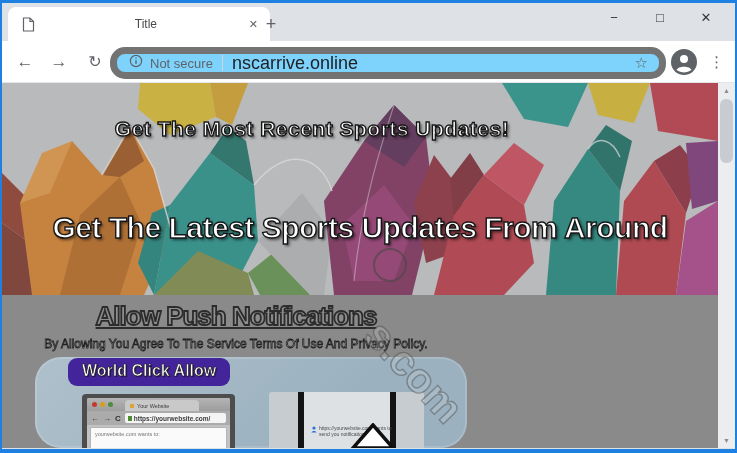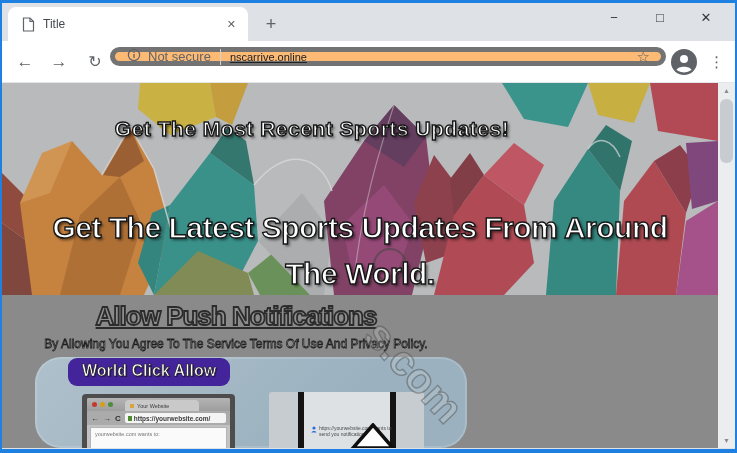--- a/index.html
+++ b/index.html
@@ -3,41 +3,41 @@
 <meta charset="utf-8">
 <style>
   * { margin:0; padding:0; box-sizing:border-box; }
   html,body { width:737px; height:453px; font-family:"Liberation Sans", sans-serif; background:#fff; overflow:hidden; }
 
   .window { position:relative; width:737px; height:453px; background:#1e80e1; padding:3px 2px 4px 2px; }
   .chrome { position:relative; width:733px; height:446px; background:#dee1e6; overflow:hidden; }
 
   
   .tabbar { position:relative; width:100%; height:38px; background:#dee1e6; }
-  .tab { position:absolute; left:6px; top:4px; width:240px; height:34px; background:#fff;
-         border-radius:8px 8px 0 0; display:flex; align-items:center; }
+  .tab { position:absolute; left:6px; top:4px; width:262px; height:34px; background:#fff;
+         border-radius:8px 8px 0 0; display:flex; align-items:center;text-align:center; }
   .tab .favicon { margin-left:14px; width:13px; height:15px; flex:0 0 auto; }
   .tab .tab-title { margin-left:8px; font-size:12px; color:#45494d; flex:1 1 auto; white-space:nowrap; overflow:hidden; }
   .tab .tab-close { margin-right:12px; font-size:11px; color:#5f6368; cursor:pointer; }
   .newtab { position:absolute; left:256px; top:8px; width:26px; height:26px; text-align:center;
             line-height:26px; font-size:18px; color:#5f6368; }
   .wincontrols { position:absolute; right:6px; top:0; height:30px; display:flex; }
   .wincontrols span { width:46px; text-align:center; line-height:30px; font-size:13px; color:#33373b; }
 
   
   .toolbar { position:relative; width:100%; height:42px; background:#fff; border-bottom:1px solid #e3e5e8; }
   .navbtn { position:absolute; top:0; height:42px; width:30px; text-align:center; line-height:42px;
             font-size:17px; color:#5f6368; }
   .nav-back { left:8px; } .nav-fwd { left:42px; } .nav-reload { left:78px; font-size:16px; }
-  .omnibox { position:absolute; left:108px; top:6px; width:556px; height:19px; background:#fdba74;
-             border:5px solid #737373; border-radius:15px; display:flex; align-items:center; }
+  .omnibox { position:absolute; left:108px; top:6px; width:556px; height:32px; background:#7dd3fc;
+             border:7px solid #737373; border-radius:15px; display:flex; align-items:center; }
   .omni-info { margin-left:12px; flex:0 0 auto; }
   .omni-sec { margin-left:7px; font-size:13px; color:#5f6368; white-space:nowrap; }
   .omni-div { margin:0 9px; width:1px; height:16px; background:#cfd3d7; }
-  .omni-url { font-size:11px; color:#202124; flex:1 1 auto; white-space:nowrap;text-decoration:underline; }
+  .omni-url { font-size:18px; color:#202124; flex:1 1 auto; white-space:nowrap; }
   .omni-star { margin-right:11px; font-size:15px; color:#5f6368; }
   .avatar { position:absolute; left:669px; top:8px; }
   .kebab { position:absolute; left:707px; top:0; height:42px; line-height:42px; font-size:15px; color:#5f6368; letter-spacing:0; }
 
   
   .content { position:relative; width:733px; height:365px; background:#8a8a8a; overflow:hidden; }
   .page { position:absolute; left:0; top:0; width:716px; height:365px; overflow:hidden; }
 
   .hero { position:absolute; left:0; top:0; width:716px; height:212px; overflow:hidden; }
   .hero svg { position:absolute; left:0; top:0; width:100%; height:100%; }
@@ -201,21 +201,20 @@
             <path d="M100,92 L128,44 L152,86 L170,150" stroke="#ffffff" stroke-width="1.5" fill="none" opacity="0.75"></path>
             <path d="M252,102 C282,64 318,70 330,108" stroke="#ffffff" stroke-width="1.5" fill="none" opacity="0.75"></path>
             <path d="M586,66 C596,52 610,56 618,74" stroke="#ffffff" stroke-width="1.5" fill="none" opacity="0.7"></path>
             <circle cx="388" cy="182" r="16" stroke="#2a2a2a" stroke-width="2" fill="none" opacity="0.6"></circle>
             <path d="M392,22 C380,60 360,120 352,198" stroke="#ffffff" stroke-width="1.2" fill="none" opacity="0.45"></path>
             <rect width="716" height="212" fill="#8a8a8a" opacity="0.30"></rect>
           </svg>
           <div class="hero-top outline-white">Get The Most Recent Sports Updates!</div>
           <div class="hero-main outline-white">
             <div>Get The Latest Sports Updates From Around</div>
-            <div>The World.</div>
           </div>
         </div>
 
         <div class="graysec">
           <div class="push-col">
             <div class="push-title">Allow Push Notifications</div>
             <div class="push-terms">By Allowing You Agree To The Service Terms Of Use And Privacy Policy.</div>
           </div>
 
           <div class="card">

